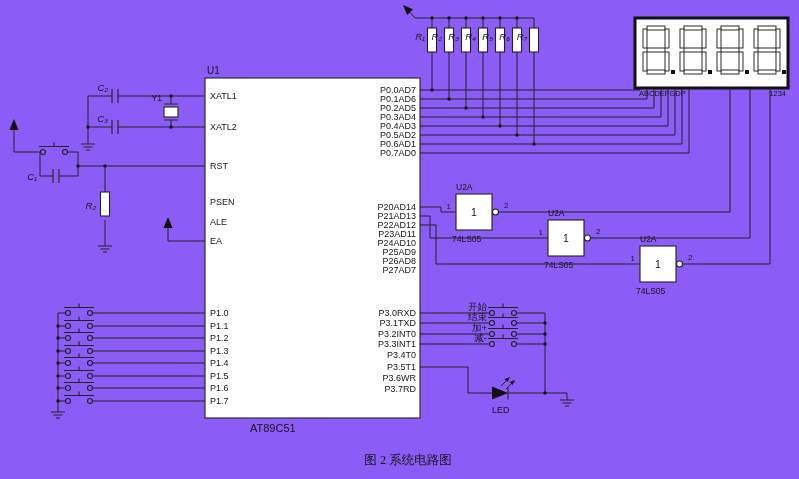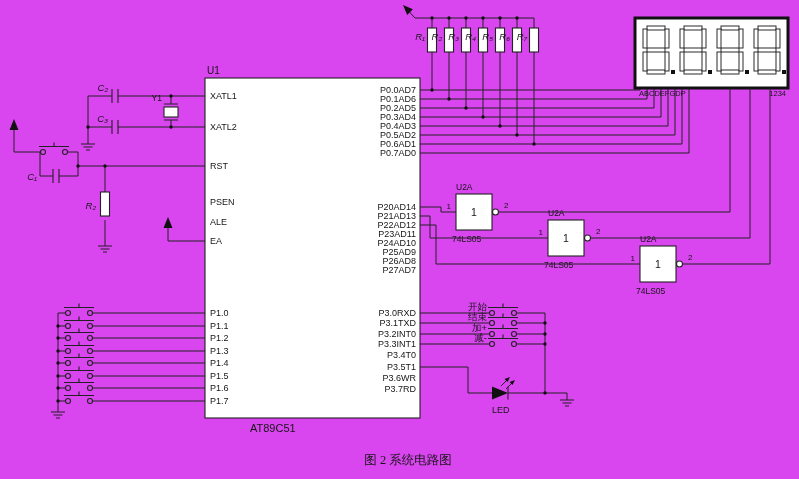--- a/index.html
+++ b/index.html
@@ -1,16 +1,16 @@
 <!DOCTYPE html>
 <html><head>
 <meta charset="utf-8">
 <style>
   html,body{margin:0;padding:0;background:#fff;}
-  .figure{position:relative;width:799px;height:479px;background:#d946ef;overflow:hidden;}
+  .figure{position:relative;width:799px;height:479px;background:#8b5cf6;overflow:hidden;}
   .figure svg{position:absolute;left:0;top:0;}
   svg text{font-family:"Liberation Sans",sans-serif;fill:#161616;}
   .pin{font-size:9px;}
   .pin-r{font-size:9px;text-anchor:end;}
   .ref{font-size:10px;}
   .part{font-size:11px;}
   .des{font-size:9.5px;font-style:italic;text-anchor:end;}
   .small{font-size:8.5px;}
   .num{font-size:8px;}
   .mid{font-size:10.5px;text-anchor:middle;}

